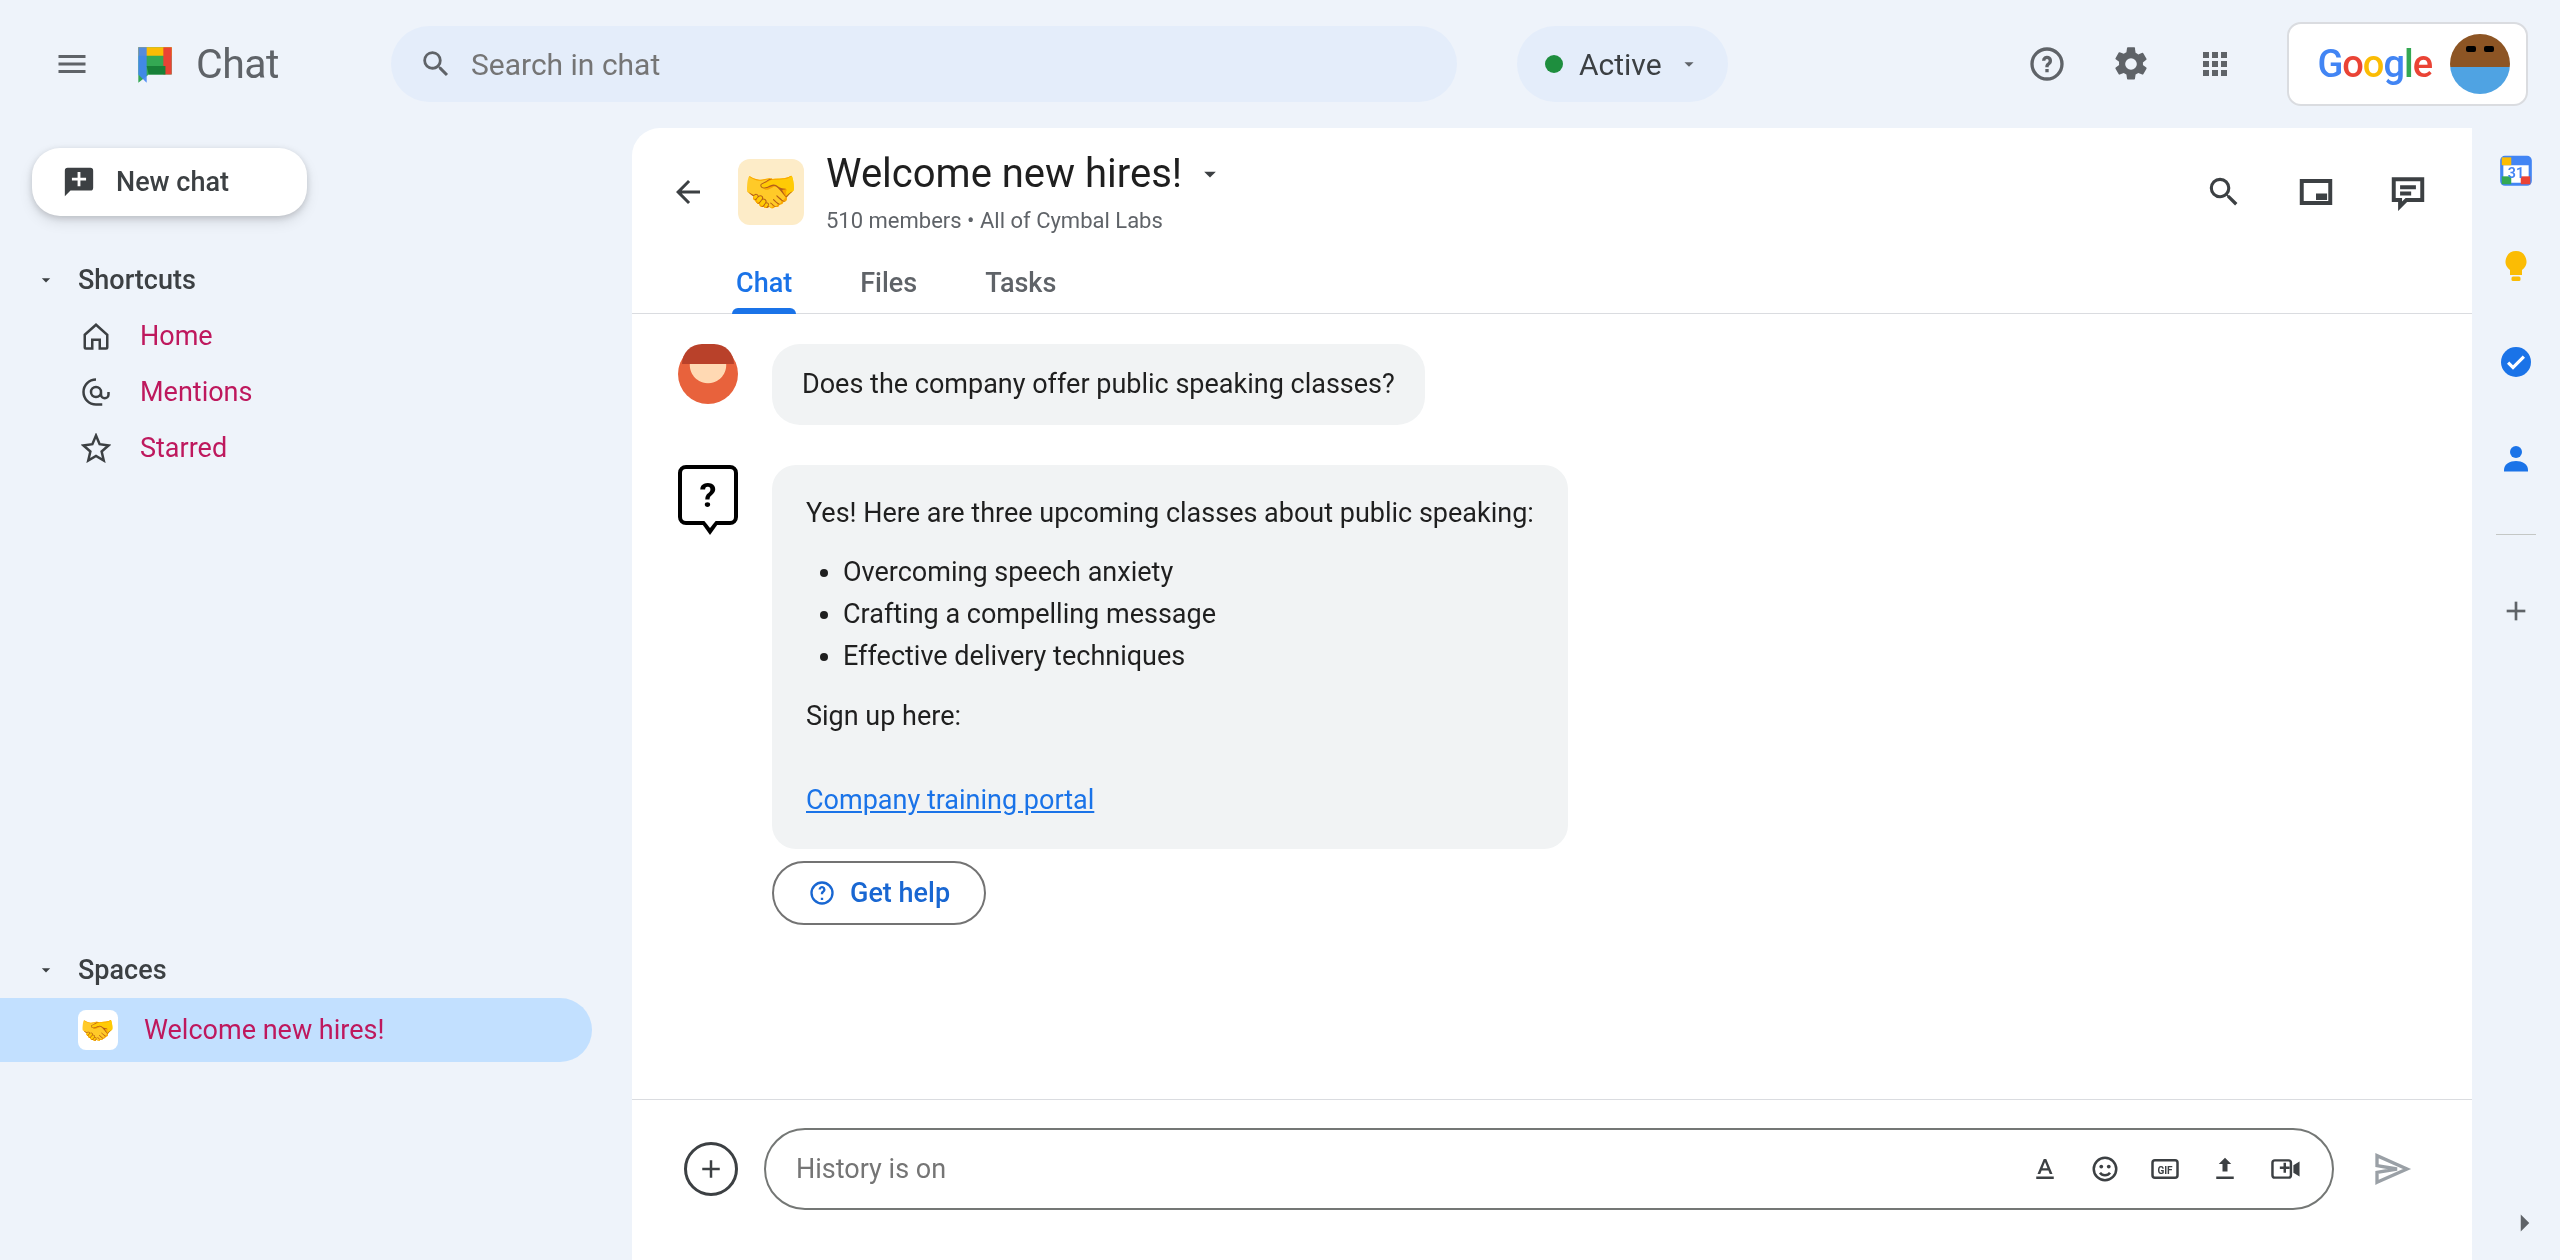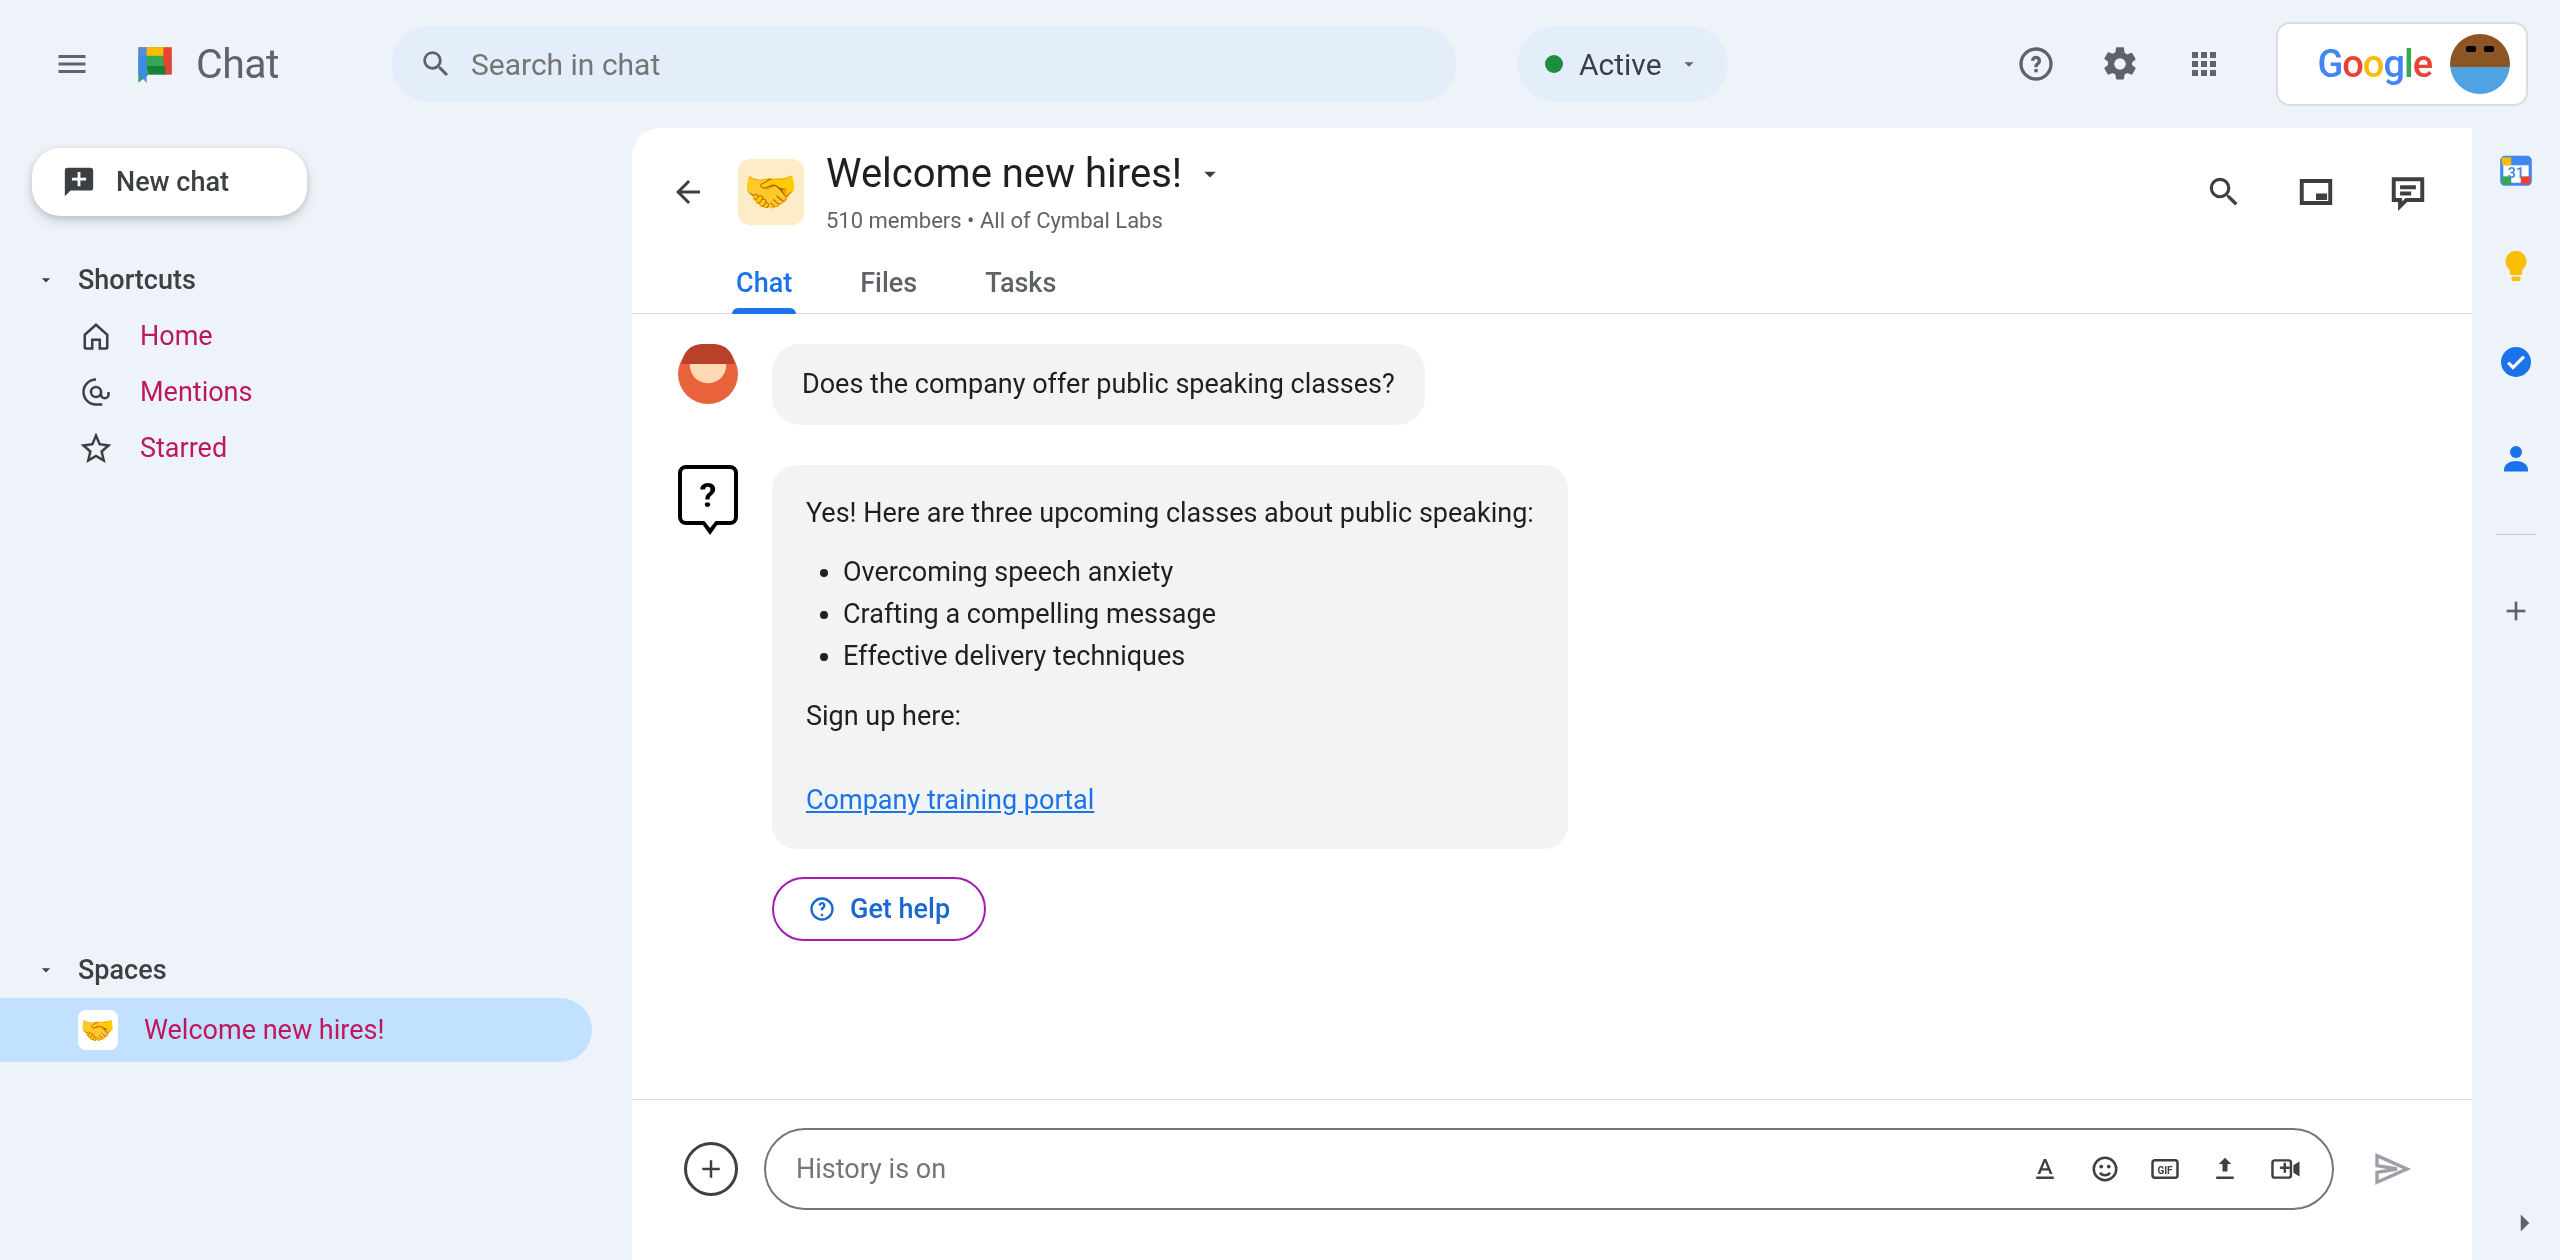--- a/index.html
+++ b/index.html
@@ -12,21 +12,21 @@
 .menu-icon-wrap { width:80px; height:80px; display:flex; align-items:center; justify-content:center; border-radius:50%; cursor:pointer; }
 .brand { display:flex; align-items:center; gap:16px; margin-left:18px; }
 .brand-word { font-size:41px; color:#5f6368; letter-spacing:-.5px; }
 .searchbar { margin-left:112px; width:1066px; height:76px; background:#e4edfa; border-radius:40px; display:flex; align-items:center; padding:0 28px; gap:18px; }
 .searchbar input { border:none; background:transparent; font-size:30px; color:#5f6368; flex:1; outline:none; }
 .status-chip { margin-left:60px; height:76px; padding:0 28px; background:#e4edfa; border-radius:40px; display:flex; align-items:center; gap:16px; cursor:pointer; }
 .status-dot { width:18px; height:18px; border-radius:50%; background:#1e8e3e; }
 .status-chip span.lbl { font-size:30px; color:#3c4043; }
 .top-actions { margin-left:auto; display:flex; align-items:center; gap:36px; }
 .icon-btn { width:48px; height:48px; display:flex; align-items:center; justify-content:center; cursor:pointer; color:#5f6368; }
-.google-box { display:flex; align-items:center; gap:18px; background:#fff; border:2px solid #dadce0; border-radius:14px; padding:10px 16px 10px 39px; margin-left:12px; }
+.google-box { display:flex; align-items:center; gap:18px; background:#fff; border:2px solid #dadce0; border-radius:14px; padding:10px 16px 10px 28px; margin-left:12px; }
 .google-word { font-size:38px; font-weight:500; letter-spacing:-1px; }
 .google-word span:nth-child(1){color:#4285f4;}
 .google-word span:nth-child(2){color:#ea4335;}
 .google-word span:nth-child(3){color:#fbbc04;}
 .google-word span:nth-child(4){color:#4285f4;}
 .google-word span:nth-child(5){color:#34a853;}
 .google-word span:nth-child(6){color:#ea4335;}
 .avatar { width:60px; height:60px; border-radius:50%; background:linear-gradient(#8d5524 0,#8d5524 55%,#4fa3e3 55%); position:relative; overflow:hidden; }
 .avatar::before{content:'';position:absolute;top:12px;left:16px;width:10px;height:6px;background:#000;border-radius:2px;}
 .avatar::after{content:'';position:absolute;top:12px;right:16px;width:10px;height:6px;background:#000;border-radius:2px;}
@@ -66,21 +66,21 @@
 .bot-av { border:4px solid #000; border-radius:8px; position:relative; display:flex; align-items:center; justify-content:center; font-size:34px; font-weight:700; color:#000; }
 .bot-av::after { content:''; position:absolute; bottom:-14px; left:18px; width:0; height:0; border-left:10px solid transparent; border-right:10px solid transparent; border-top:14px solid #000; }
 .bot-av::before { content:''; position:absolute; bottom:-7px; left:20px; width:0; height:0; border-left:8px solid transparent; border-right:8px solid transparent; border-top:10px solid #fff; z-index:1; }
 .bubble { background:#f1f3f4; border-radius:28px; padding:20px 30px; font-size:27px; color:#1f1f1f; max-width:840px; line-height:1.5; }
 .bot-col { display:flex; flex-direction:column; gap:12px; }
 .bot-name-row { display:flex; align-items:center; gap:12px; font-size:23px; color:#3c4043; font-weight:500; }
 .app-badge { background:#e8eaed; color:#5f6368; font-size:20px; padding:2px 10px; border-radius:6px; font-weight:500; }
 .bot-bubble { background:#f1f3f4; border-radius:24px; padding:28px 34px; font-size:27px; color:#1f1f1f; max-width:840px; line-height:1.55; }
 .bot-bubble ul { margin:18px 0 18px 37px; }
 .bot-bubble a { color:#1a73e8; text-decoration:underline; }
-.get-help-btn { margin-top:16px; display:inline-flex; align-items:center; gap:14px; border:2px solid #a21caf; border-radius:40px; padding:14px 34px; font-size:27px; color:#1967d2; font-weight:500; cursor:pointer; background:#fff; width:fit-content; }
+.get-help-btn { display:inline-flex; align-items:center; gap:14px; border:2px solid #737373; border-radius:40px; padding:14px 34px; font-size:27px; color:#1967d2; font-weight:500; cursor:pointer; background:#fff; width:fit-content; }
 
 
 .compose-area { border-top:1px solid #dadce0; padding:28px 60px 50px 52px; display:flex; align-items:center; gap:26px; }
 .compose-plus { width:54px; height:54px; border:3px solid #3c4043; border-radius:50%; display:flex; align-items:center; justify-content:center; font-size:32px; cursor:pointer; color:#3c4043; }
 .compose-box { flex:1; height:82px; border:2px solid #747775; border-radius:44px; display:flex; align-items:center; padding:0 30px; gap:14px; }
 .compose-box input { border:none; flex:1; font-size:27px; color:#5f6368; outline:none; }
 .compose-tools { display:flex; gap:30px; color:#3c4043; }
 .compose-tools .tbtn { cursor:pointer; }
 .send-btn { color:#9aa0a6; cursor:pointer; margin-left:12px; }
 

